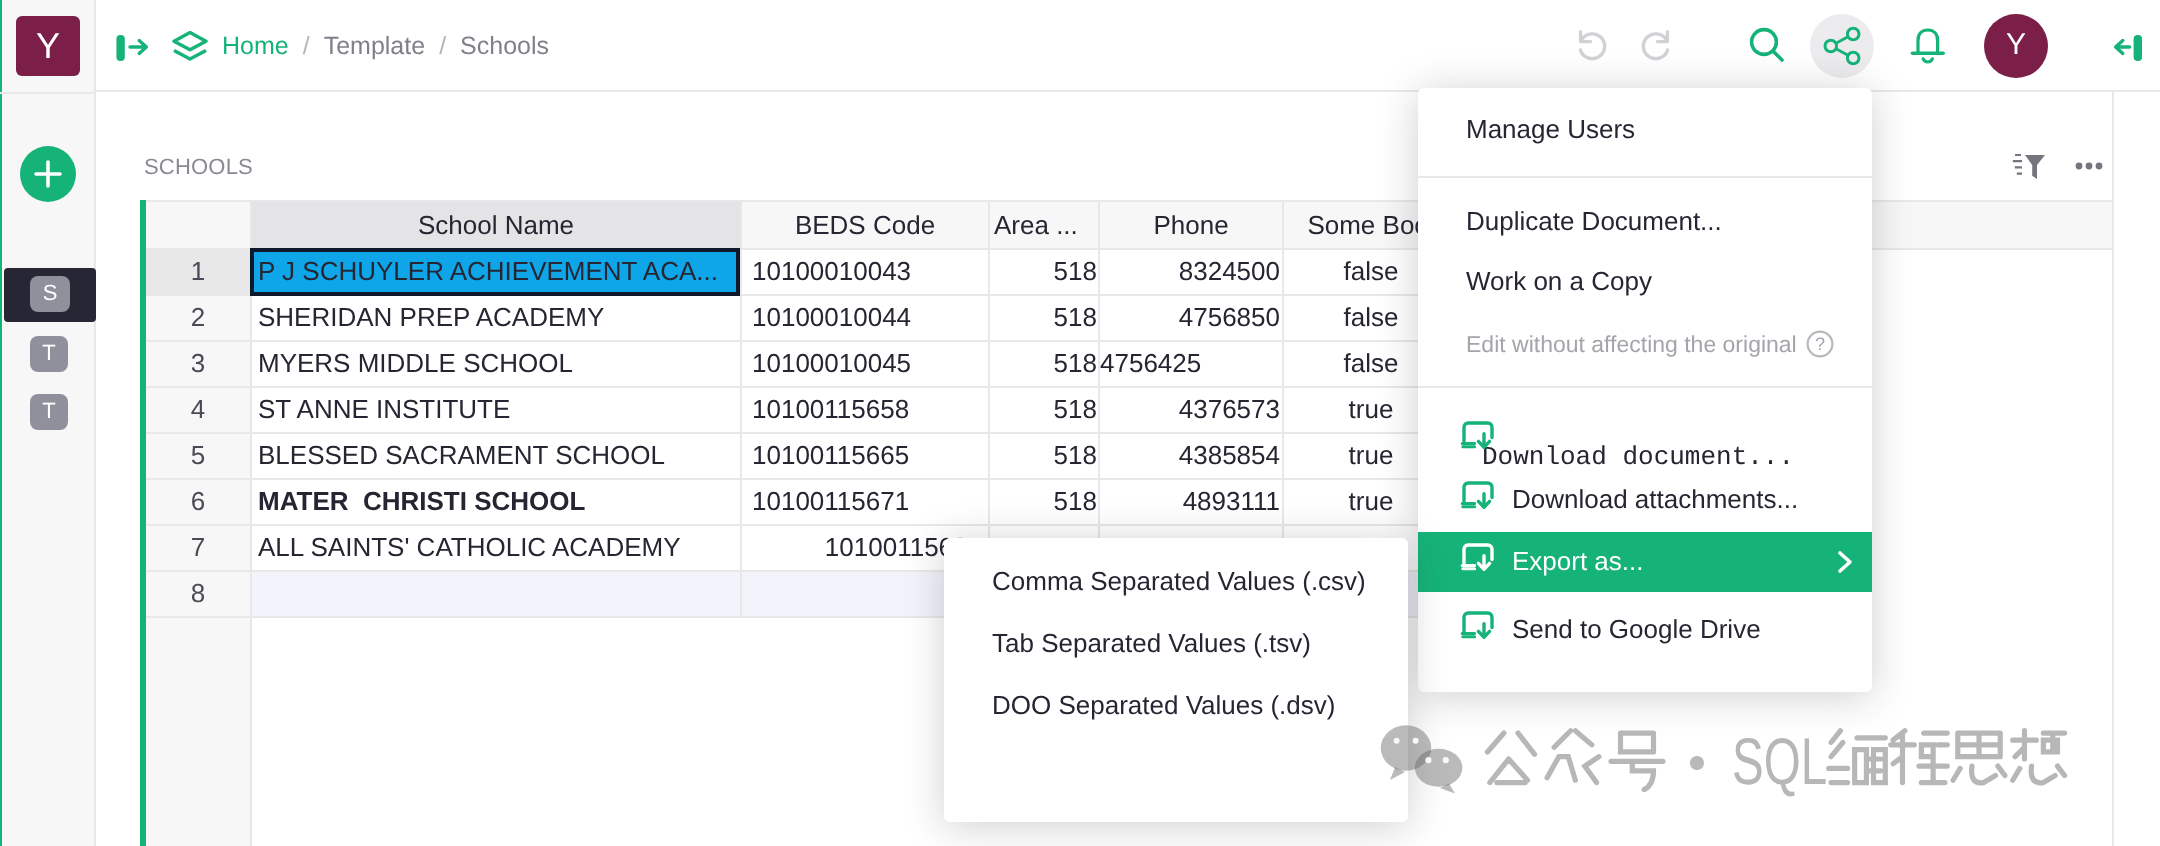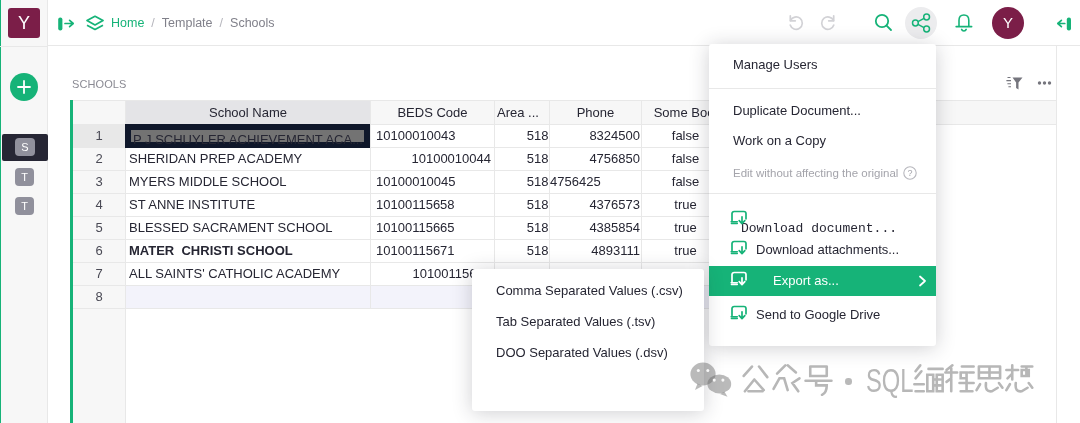--- a/index.html
+++ b/index.html
@@ -141,21 +141,21 @@
   <div class="cell" style="left:73px;top:285px;width:52px;text-align:center;color:#4a4a55;">8</div>
 
   <div class="cell" style="left:129px;top:147px;width:236px;">SHERIDAN PREP ACADEMY</div>
   <div class="cell" style="left:129px;top:170px;width:236px;">MYERS MIDDLE SCHOOL</div>
   <div class="cell" style="left:129px;top:193px;width:236px;">ST ANNE INSTITUTE</div>
   <div class="cell" style="left:129px;top:216px;width:236px;">BLESSED SACRAMENT SCHOOL</div>
   <div class="cell" style="left:129px;top:239px;width:236px;font-weight:bold;">MATER&nbsp;&nbsp;CHRISTI SCHOOL</div>
   <div class="cell" style="left:129px;top:262px;width:236px;">ALL SAINTS' CATHOLIC ACADEMY</div>
 
   <div class="cell" style="left:376px;top:124px;width:115px;">10100010043</div>
-  <div class="cell" style="left:376px;top:147px;width:115px;text-align:right;">10100010044</div>
+  <div class="cell" style="left:376px;top:147px;width:115px;">10100010044</div>
   <div class="cell" style="left:376px;top:170px;width:115px;">10100010045</div>
   <div class="cell" style="left:376px;top:193px;width:115px;">10100115658</div>
   <div class="cell" style="left:376px;top:216px;width:115px;">10100115665</div>
   <div class="cell" style="left:376px;top:239px;width:115px;">10100115671</div>
   <div class="cell" style="left:376px;top:262px;width:115px;text-align:right;">10100115684</div>
 
   <div class="cell" style="left:495px;top:124px;width:53.5px;text-align:right;">518</div>
   <div class="cell" style="left:495px;top:147px;width:53.5px;text-align:right;">518</div>
   <div class="cell" style="left:495px;top:170px;width:53.5px;text-align:right;">518</div>
   <div class="cell" style="left:495px;top:193px;width:53.5px;text-align:right;">518</div>
@@ -169,40 +169,40 @@
   <div class="cell" style="left:550px;top:216px;width:90px;text-align:right;">4385854</div>
   <div class="cell" style="left:550px;top:239px;width:90px;text-align:right;">4893111</div>
 
   <div class="cell" style="left:642px;top:124px;width:87px;text-align:center;">false</div>
   <div class="cell" style="left:642px;top:147px;width:87px;text-align:center;">false</div>
   <div class="cell" style="left:642px;top:170px;width:87px;text-align:center;">false</div>
   <div class="cell" style="left:642px;top:193px;width:87px;text-align:center;">true</div>
   <div class="cell" style="left:642px;top:216px;width:87px;text-align:center;">true</div>
   <div class="cell" style="left:642px;top:239px;width:87px;text-align:center;">true</div>
 
-  <div class="abs" style="left:125px;top:124px;width:245px;height:24px;border:6px solid #0f172a;background:#737373;">
+  <div class="abs" style="left:125px;top:124px;width:245px;height:24px;border:2px solid #0f172a;background:#0ea5e9;">
     <div style="font-size:13px;line-height:20px;padding-left:2px;white-space:nowrap;overflow:hidden;">P J SCHUYLER ACHIEVEMENT ACA...</div>
   </div>
 
   <div class="abs" style="left:709px;top:44px;width:227px;height:302px;background:#fff;border-radius:3px;box-shadow:0 2px 20px rgba(38,38,51,0.22);"></div>
   <div class="abs" style="left:709px;top:44px;width:227px;height:302px;">
     <div class="mitem" style="top:6px;padding-left:24px;">Manage Users</div>
     <div class="hline" style="left:0;top:44px;width:227px;"></div>
     <div class="mitem" style="top:52px;padding-left:24px;">Duplicate Document...</div>
     <div class="mitem" style="top:82px;padding-left:24px;">Work on a Copy</div>
     <div class="mitem" style="top:114px;padding-left:24px;font-size:11.5px;color:#a4a4ab;">Edit without affecting the original
       <svg style="vertical-align:-3px;margin-left:1px;" width="14" height="14" viewBox="0 0 14 14">
           <circle cx="7" cy="7" r="6.2" fill="none" stroke="#b7b7bd" stroke-width="1.1"></circle>
           <text x="7" y="10.2" text-anchor="middle" font-size="9" fill="#a4a4ab" font-family="Liberation Sans, sans-serif">?</text>
         </svg>
     </div>
     <div class="hline" style="left:0;top:149px;width:227px;"></div>
     <div class="mitem" style="top:170px;padding-left:32px;font-family:Liberation Mono, monospace;">Download document...</div>
     <div class="mitem" style="top:191px;padding-left:47px;">Download attachments...</div>
-    <div class="mitem" style="top:222px;height:30px;background:#16b378;color:#fff;padding-left:64px;">Export as...
+    <div class="mitem" style="top:222px;height:30px;background:#16b378;color:#fff;padding-left:47px;">Export as...
       <svg style="position:absolute;right:8px;top:9px;" width="12" height="12" viewBox="0 0 12 12">
           <path d="M4 1.5 9 6 4 10.5" fill="none" stroke="#fff" stroke-width="1.8" stroke-linecap="round" stroke-linejoin="round"></path>
         </svg>
     </div>
     <div class="mitem" style="top:256px;padding-left:47px;">Send to Google Drive</div>
 
     <svg class="dlicon" style="position:absolute;left:21px;top:165px;" width="18" height="18" viewBox="0 0 18 18">
         <path d="M2 11.5V4.6c0-1.2.9-2.1 2.1-2.1h9.8c1.2 0 2.1.9 2.1 2.1v5.2" fill="none" stroke="#16b378" stroke-width="1.7" stroke-linecap="round"></path>
         <path d="M1.1 12.8h6.2M1.4 14.4h5.9" fill="none" stroke="#16b378" stroke-width="1.5" stroke-linecap="round"></path>
         <path d="M12 7.8v6.7M9.2 11.7l2.8 2.9 2.8-2.9" fill="none" stroke="#16b378" stroke-width="1.7" stroke-linecap="round" stroke-linejoin="round"></path>

